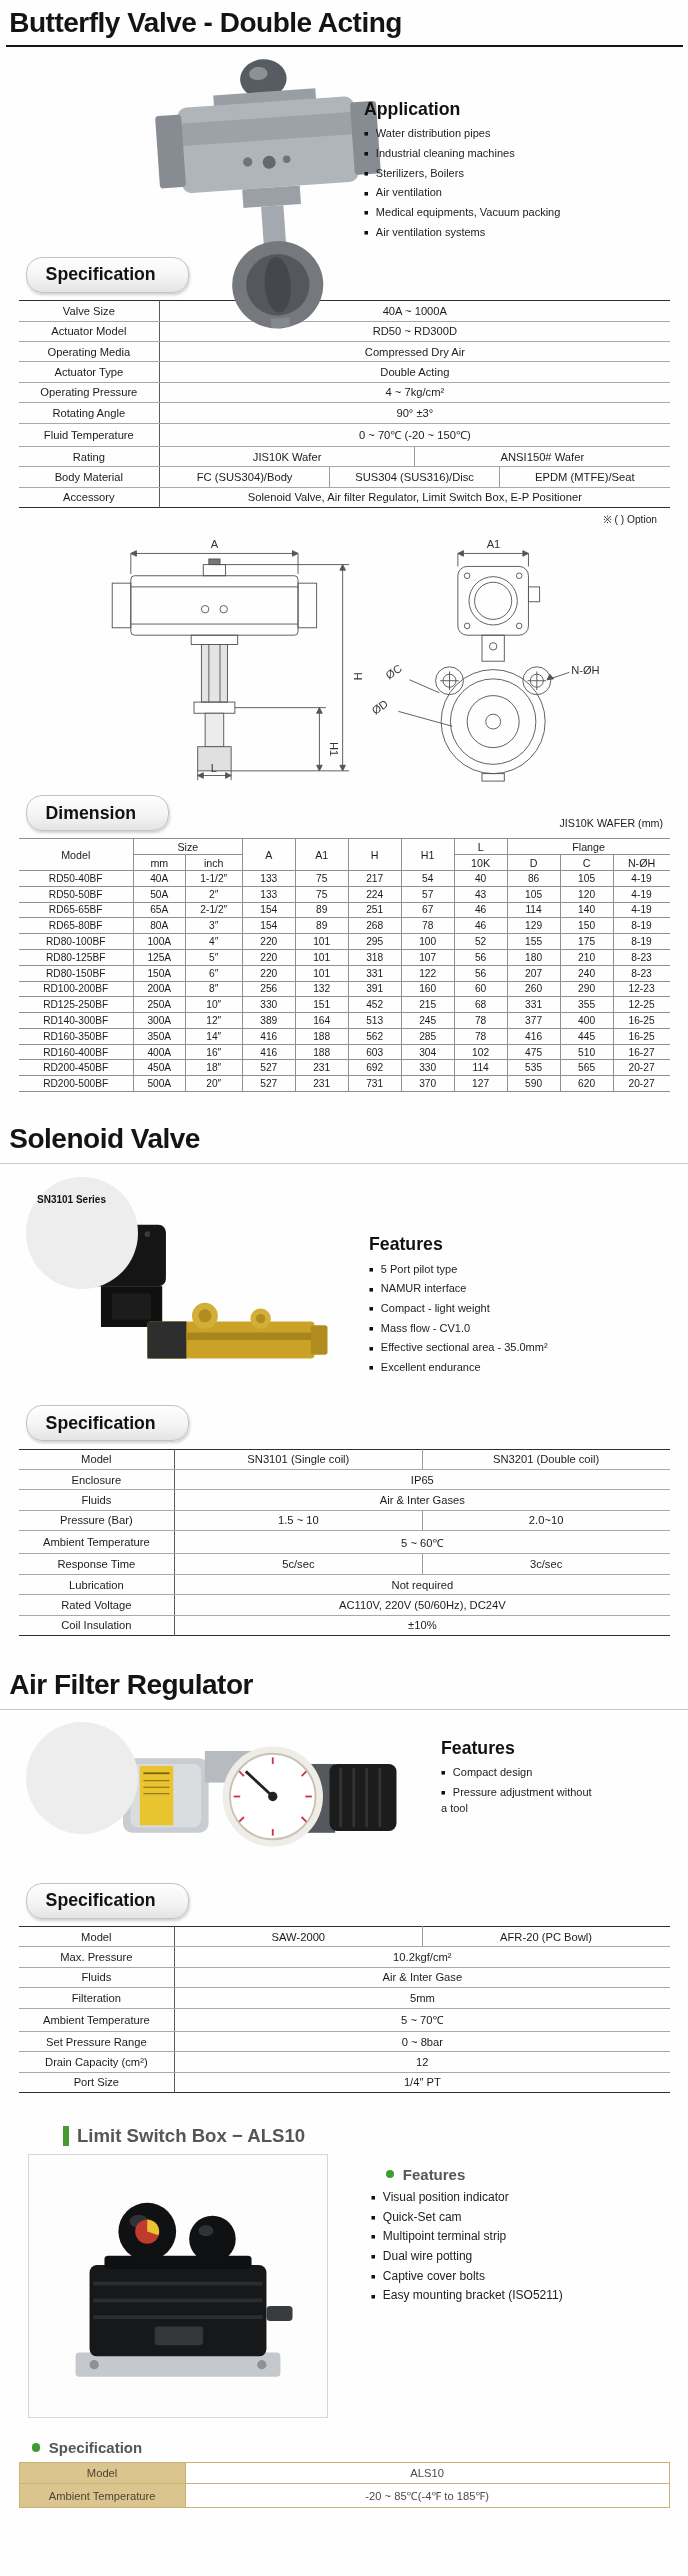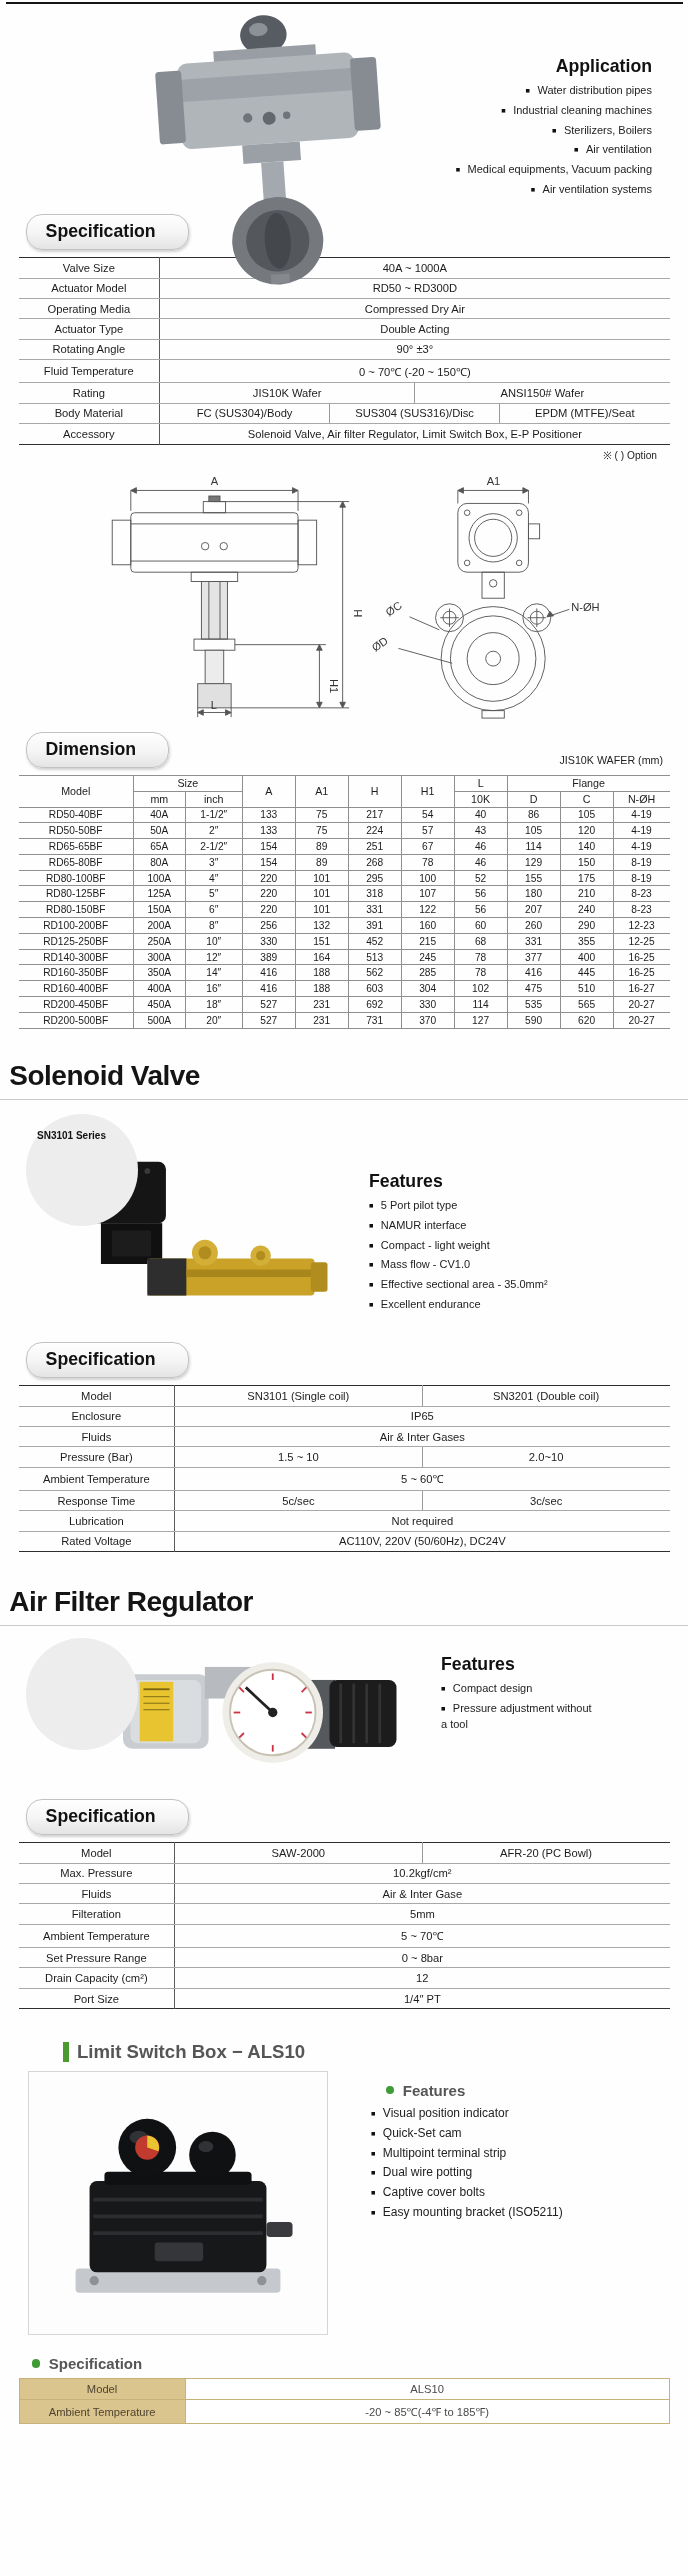--- a/index.html
+++ b/index.html
@@ -36,41 +36,42 @@
   table.dim th, table.dim td { border:0.9px solid #8f8f8f; padding:0.9px 1.9px; font-weight:400; height:13px; }
   table.dim th { font-size:10.7px; }
   table.dim tr > *:first-child { border-left:none; }
   table.dim tr > *:last-child { border-right:none; }
   
   table.tan { width:651px; margin:5.6px 18.6px; border-collapse:collapse; font-size:11.2px; color:#4a4a4a; }
   table.tan td { border:0.9px solid #c9b277; padding:4.2px 5.6px; text-align:center; background:#ffffff; }
   table.tan td.lbl { background:#dbc58f; color:#4f4430; }
   
   .hero { position:relative; height:197px; }
-  .app-block { position:absolute; left:345px; top:52px; width:307px;text-align:right; }
+  .app-block { position:absolute; left:364px; top:52px; width:307px; }
   .photo-abs { position:absolute; }
   .option-note { text-align:right; font-size:10.2px; color:#222; margin:2.8px 32px 0 0;padding-left:12px; }
   .split-row { display:flex; align-items:flex-start; }
   .series-label { font-size:10px; font-weight:700; color:#111; margin:0 0 5.6px 37px; position:relative; z-index:1; }
   .watermark { position:absolute; width:112px; height:112px; border-radius:50%; background:#ededed; z-index:0; }
   .section { position:relative; }
   .lsb-heading { display:flex; align-items:center; gap:8.4px; margin:32px 0 7.4px 24px;padding-left:39px; }
   .green-bar { width:5.6px; height:20.5px; background:#4a9b2f; }
   .lsb-title { font-size:18.6px; font-weight:700; color:#565656; }
   .dot-heading { display:flex; align-items:center; gap:8.4px; font-size:15px; font-weight:700; color:#565656; }
   .green-dot { width:8.4px; height:8.4px; border-radius:50%; background:#3f9c35; flex:0 0 auto; }
   .photo-box { width:298px; height:262px; border:1.9px solid #d6d6d6; background:#fdfdfd; margin-left:28px;
                display:flex; align-items:center; justify-content:center; }
   svg text { font-family:"Liberation Sans", sans-serif; }
 </style>
 </head>
 <body>
 
 <div class="page">
 
+  <h1 class="big-title">Butterfly Valve - Double Acting</h1>
   <div class="rule-dark"></div>
 
   <div class="hero">
     <svg class="photo-abs" style="left:138px; top:3.7px; transform:rotate(-4deg);" width="257" height="279" viewBox="0 0 276 300">
       <ellipse cx="143" cy="30" rx="25" ry="21" fill="#565c62"></ellipse>
       <ellipse cx="138" cy="24" rx="10" ry="7" fill="#8b9197"></ellipse>
       <rect x="88" y="44" width="110" height="12" fill="#999ea4"></rect>
       <rect x="48" y="55" width="190" height="92" rx="10" fill="#b0b5ba"></rect>
       <rect x="48" y="72" width="190" height="24" fill="#9da2a8"></rect>
       <rect x="24" y="62" width="28" height="78" rx="4" fill="#878c92"></rect>
@@ -115,20 +116,24 @@
       <td class="lbl">Actuator Model</td>
       <td colspan="6">RD50 ~ RD300D</td>
         </tr>
     <tr>
       <td class="lbl">Operating Media</td>
       <td colspan="6">Compressed Dry Air</td>
         </tr>
     <tr>
       <td class="lbl">Actuator Type</td>
       <td colspan="6">Double Acting</td>
+        </tr>
+    <tr>
+      <td class="lbl">Operating Pressure</td>
+      <td colspan="6">4 ~ 7kg/cm²</td>
         </tr>
     <tr>
       <td class="lbl">Rotating Angle</td>
       <td colspan="6">90° ±3°</td>
         </tr>
     <tr>
       <td class="lbl">Fluid Temperature</td>
       <td colspan="6">0 ~ 70℃ (-20 ~ 150℃)</td>
         </tr>
     <tr>
@@ -518,20 +523,24 @@
         <td>5c/sec</td>
         <td class="split">3c/sec</td>
           </tr>
       <tr>
         <td class="lbl">Lubrication</td>
         <td colspan="2">Not required</td>
           </tr>
       <tr>
         <td class="lbl">Rated Voltage</td>
         <td colspan="2">AC110V, 220V (50/60Hz), DC24V</td>
+          </tr>
+      <tr>
+        <td class="lbl">Coil Insulation</td>
+        <td colspan="2">±10%</td>
           </tr>
     </tbody>
       </table>
   </div>
 
   <div class="section">
     <h1 class="big-title" style="margin-top:26px">Air Filter Regulator</h1>
     <div class="rule-light"></div>
     <div class="watermark" style="left:26px; top:60px;"></div>
     <div class="split-row" style="padding-left:82px">

